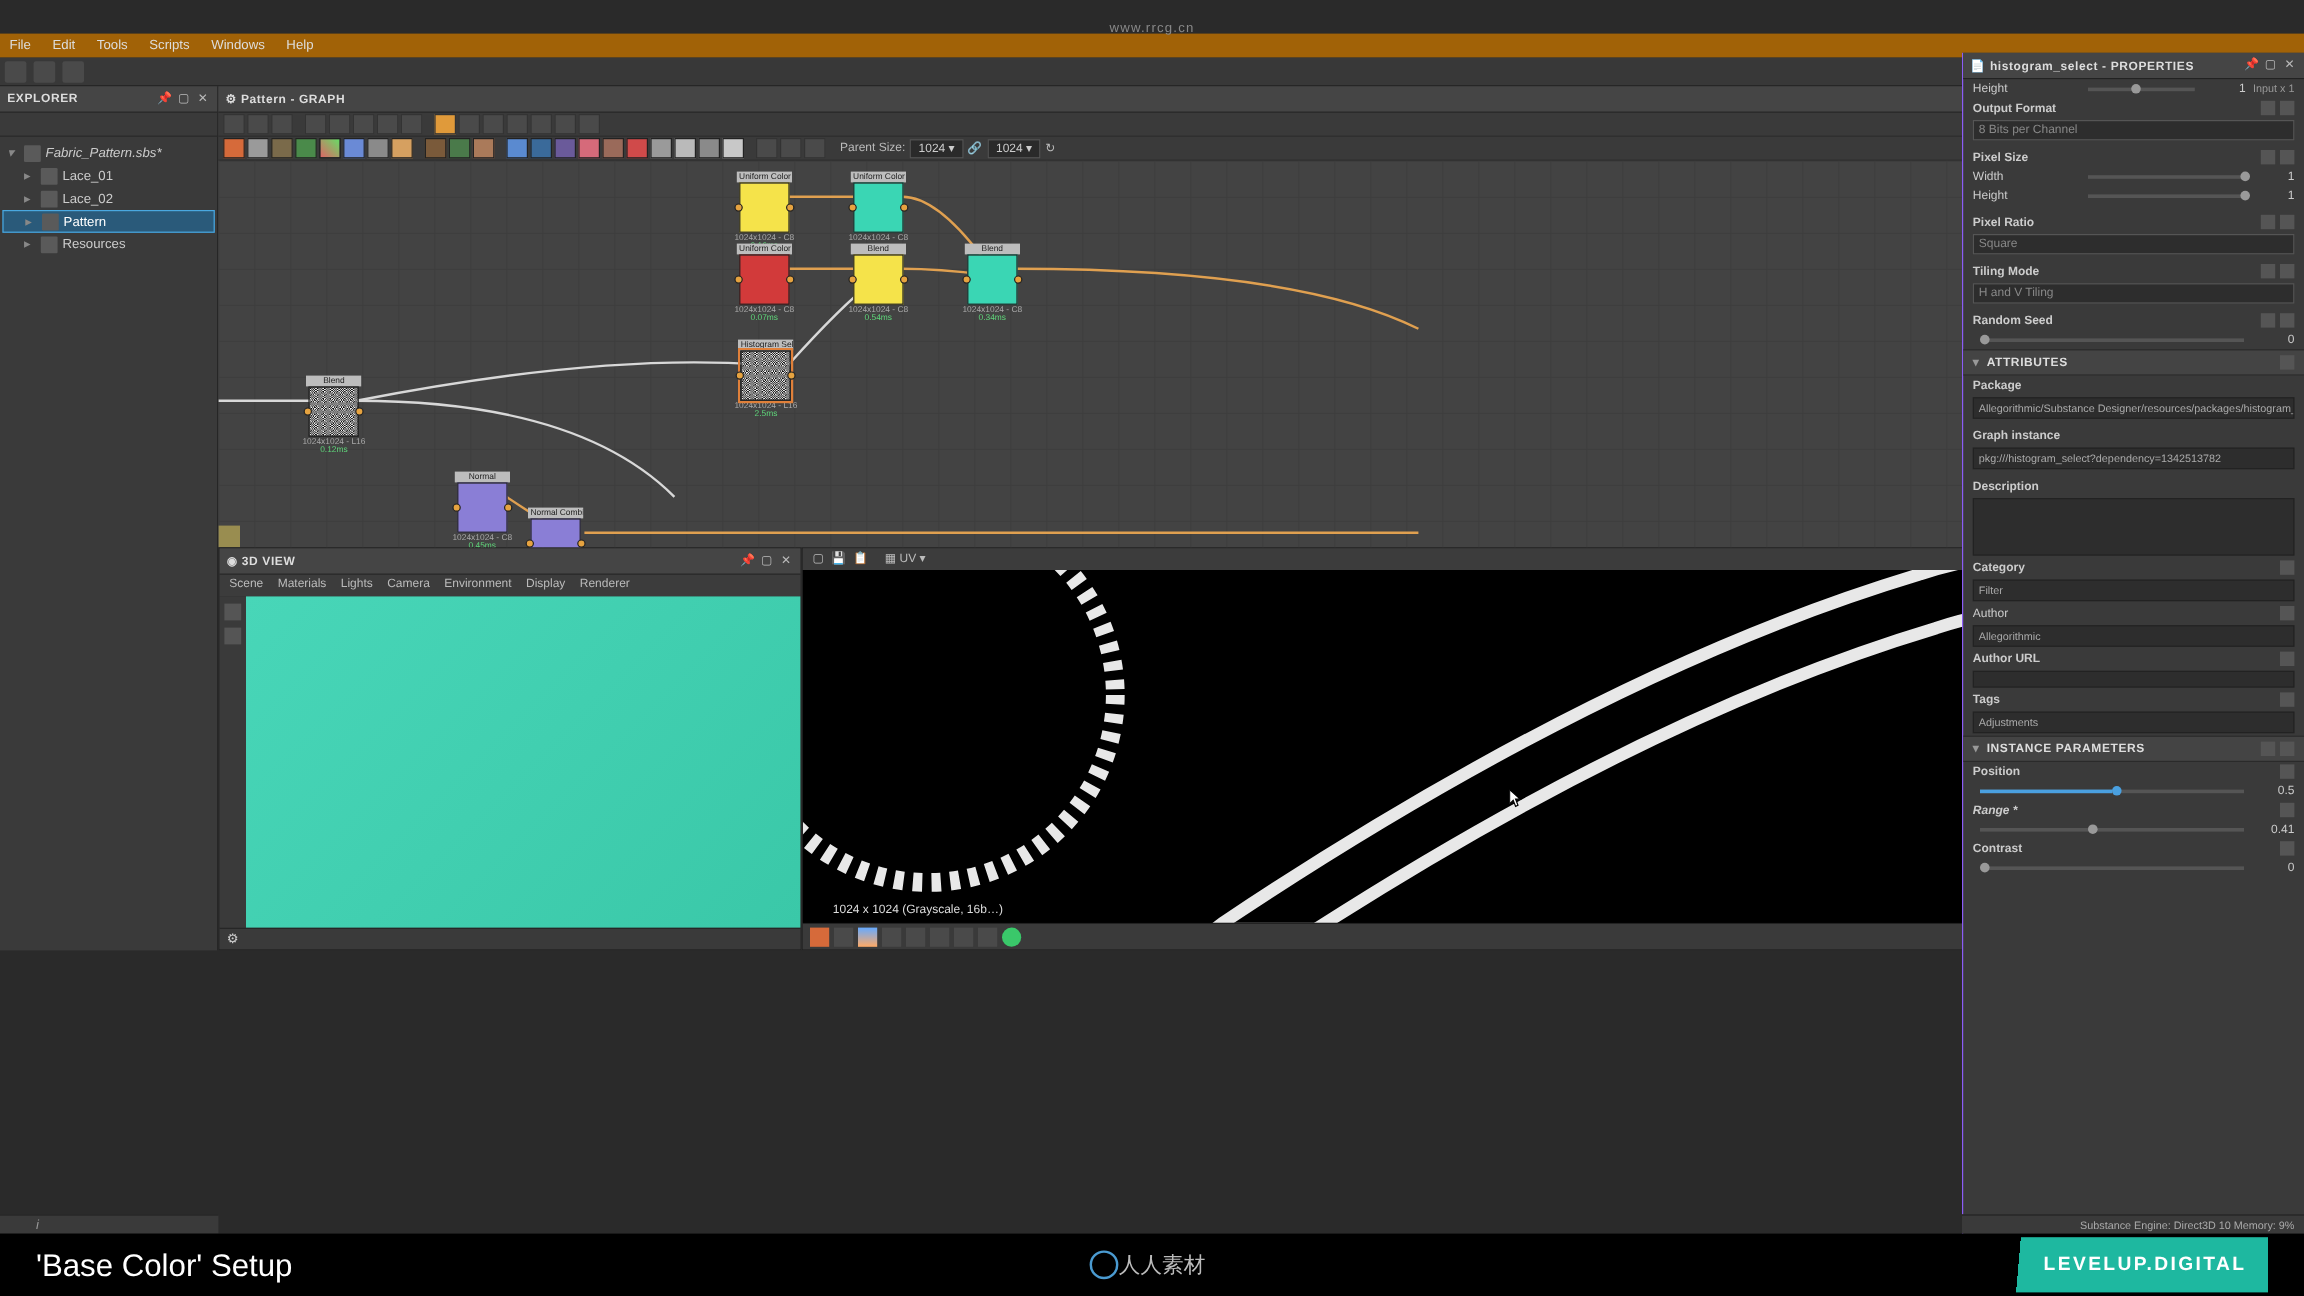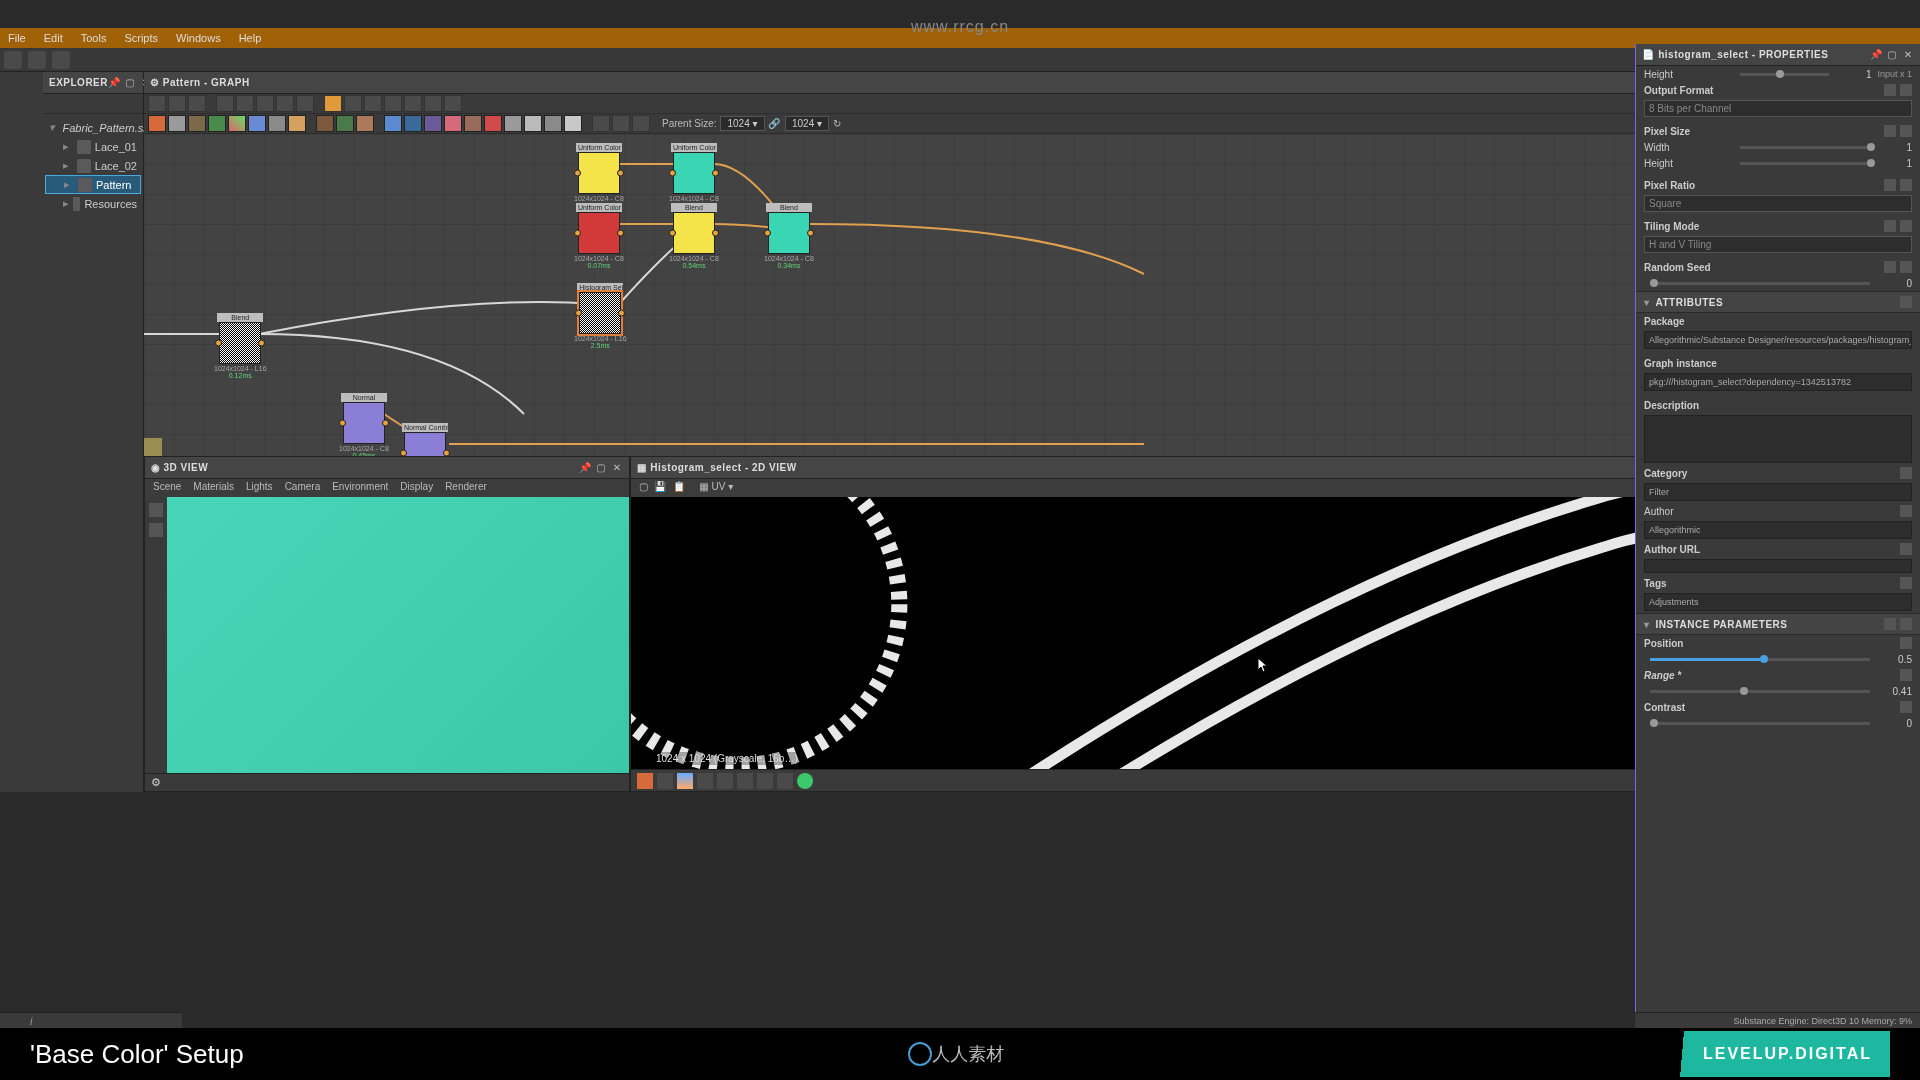--- a/index.html
+++ b/index.html
@@ -4,24 +4,24 @@
 <style>
 * { margin: 0; padding: 0; box-sizing: border-box; font-family: "Segoe UI", Arial, sans-serif; }
 body { background: #2a2a2a; color: #ccc; font-size: 11px; overflow: hidden; width: 1920px; height: 1080px; }
 
 
 .menubar { height: 20px; background: #a16207; display: flex; align-items: center; padding: 0 8px; gap: 18px; margin-top: 28px; }
 .menubar span { color: #ddd; cursor: pointer; }
 .toolbar-row { height: 24px; background: #383838; display: flex; align-items: center; padding: 0 4px; gap: 6px; border-bottom: 1px solid #222; }
 .toolbar-row .tbtn { width: 18px; height: 18px; background: #4a4a4a; border-radius: 2px; }
 
-.watermark-url { position: absolute; top: 18px; left: 50%; transform: translateX(-50%); color: #888; font-size: 16px; letter-spacing: 1px; }
+.watermark-url { position: absolute; top: 18px; left: 50%; transform: translateX(-50%); color: #888; font-size: 11px; letter-spacing: 1px; }
 
 .main { display: flex; height: 720px; }
-.explorer { width: 144px; background: #3a3a3a; border-right: 1px solid #222; padding-left: 43px; }
+.explorer { width: 182px; background: #3a3a3a; border-right: 1px solid #222; }
 .panel-header { height: 22px; background: #454545; display: flex; align-items: center; padding: 0 6px; justify-content: space-between; border-bottom: 1px solid #222; }
 .panel-header .title { font-weight: bold; font-size: 10px; letter-spacing: 0.5px; color: #ddd; }
 .panel-header .icons { display: flex; gap: 4px; }
 .panel-header .icons div { width: 12px; height: 12px; color: #bbb; font-size: 10px; text-align: center; line-height: 12px; }
 .explorer-toolbar { height: 20px; background: #3a3a3a; display: flex; gap: 6px; padding: 2px 6px; border-bottom: 1px solid #2a2a2a; }
 .explorer-toolbar div { width: 14px; height: 14px; }
 .tree { padding: 4px 2px; }
 .tree-item { display: flex; align-items: center; gap: 4px; padding: 2px 4px; height: 19px; color: #ccc; }
 .tree-item.root { font-style: italic; }
 .tree-item.selected { background: #2a5a7a; border: 1px solid #4aa8e0; color: #fff; }
@@ -363,28 +363,20 @@
             <div></div>
           </div>
           <div class="preview3d"></div>
         </div>
         <div style="height:18px; background:#3a3a3a; border-top:1px solid #222; padding:2px 6px">
           <span>⚙</span>
         </div>
       </div>
 
       <div class="view2d">
-        <div class="panel-header">
-          <span class="title">▦ <span>Histogram_select - 2D VIEW</span></span>
-          <div class="icons">
-            <div>📌</div>
-            <div>▢</div>
-            <div>✕</div>
-          </div>
-        </div>
         <div class="view-menus" style="gap:6px">
           <span>▢</span>
           <span>💾</span>
           <span>📋</span>
           <span style="margin-left:8px">▦ <span>UV</span> ▾</span>
         </div>
         <div class="view-body">
           <div class="preview2d">
             <svg class="lace-svg" viewBox="0 0 480 280">
               <rect width="480" height="280" fill="#000"></rect>

